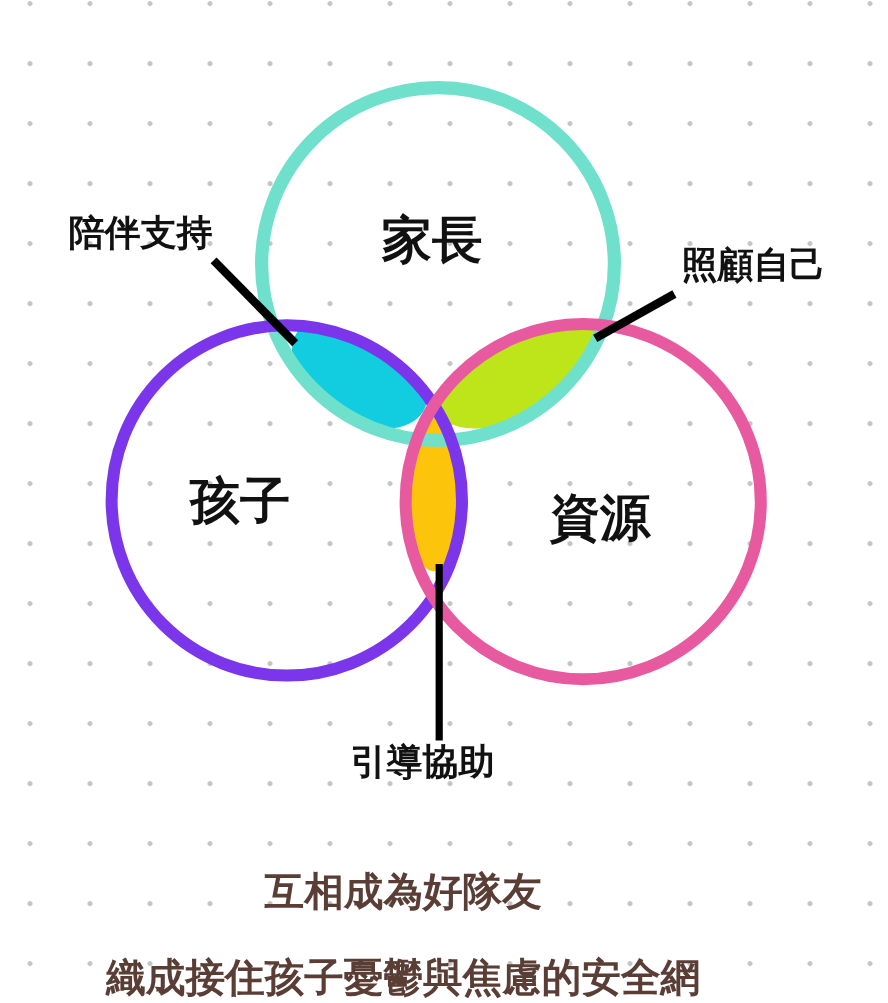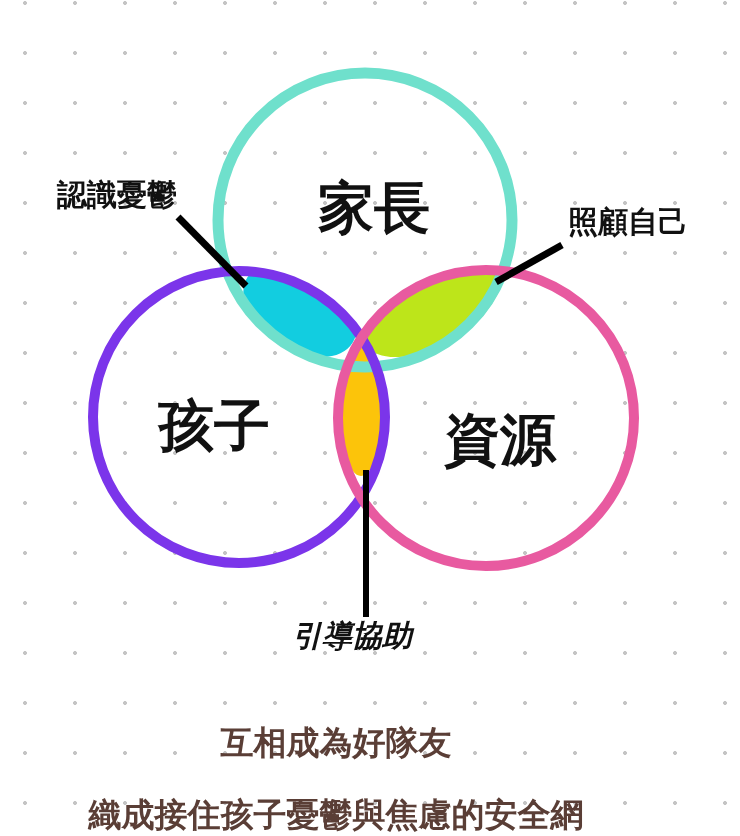--- a/index.html
+++ b/index.html
@@ -9,21 +9,21 @@
     background-image: radial-gradient(circle, #c4c4c4 1.8px, transparent 2.2px);
     background-size: 50px 50px;
     background-position: 0px -22px;
     font-family: "DejaVu Sans", "Liberation Sans", sans-serif;
   }
   svg.diagram { position: absolute; left: 0; top: 0; }
   .label {
     position: absolute; color: #111; font-weight: bold; white-space: nowrap;
     line-height: 1.15;
   }
-  .circle-title { font-size: 56px; text-align: center; }
+  .circle-title { font-size: 42px; text-align: center; }
   .callout { font-size: 30px; }
   .caption {
     position: absolute; left: 0; width: 672px; text-align: center;
     color: #5a3e36; font-weight: bold; font-size: 33px; line-height: 44px;
   }
 </style>
 </head>
 <body>
 
 <svg class="diagram" width="740" height="836" viewBox="0 0 740 836">
@@ -65,22 +65,22 @@
 </svg>
 
 <div class="label circle-title" style="left:318px; top:176px;">家長</div>
 
 <div class="label circle-title" style="left:158px; top:394px;">孩子</div>
 
 <div class="label circle-title" style="left:390px; top:392px; width:220px;">
   <div style="margin-top:16px;">資源</div>
 </div>
 
-<div class="label callout" style="left:57px; top:178px;">認識憂鬱</div>
+<div class="label callout" style="left:57px; top:178px;">陪伴支持</div>
 
 <div class="label callout" style="left:568px; top:185px;">
   <div style="margin-top:20px;">照顧自己</div>
 </div>
 
-<div class="label callout" style="left:292px; top:619px;font-style:italic;">引導協助</div>
+<div class="label callout" style="left:292px; top:619px;">引導協助</div>
 
 <div class="caption" style="top:721px;">互相成為好隊友</div>
 <div class="caption" style="top:765px;margin-top:28px;">織成接住孩子憂鬱與焦慮的安全網</div>
 
 </body></html>

